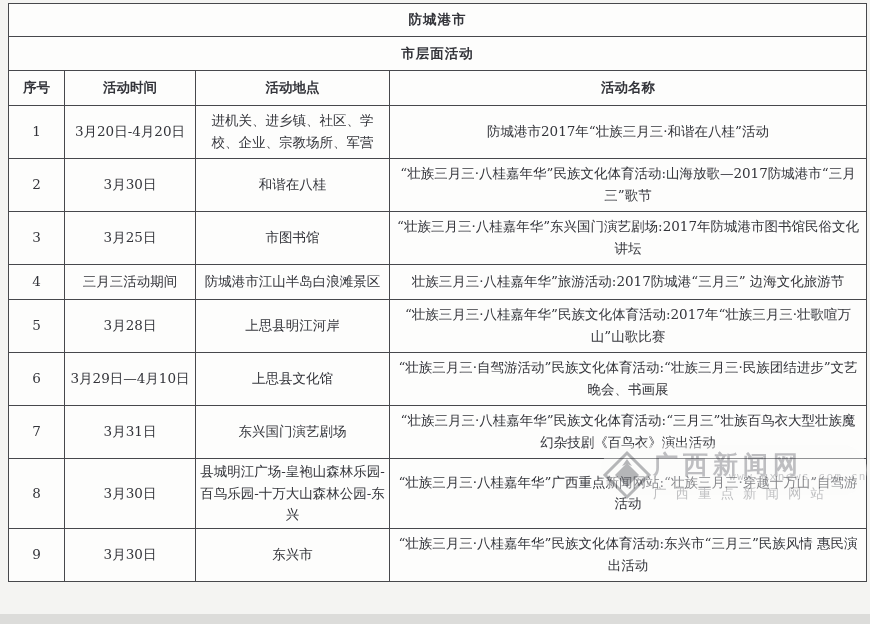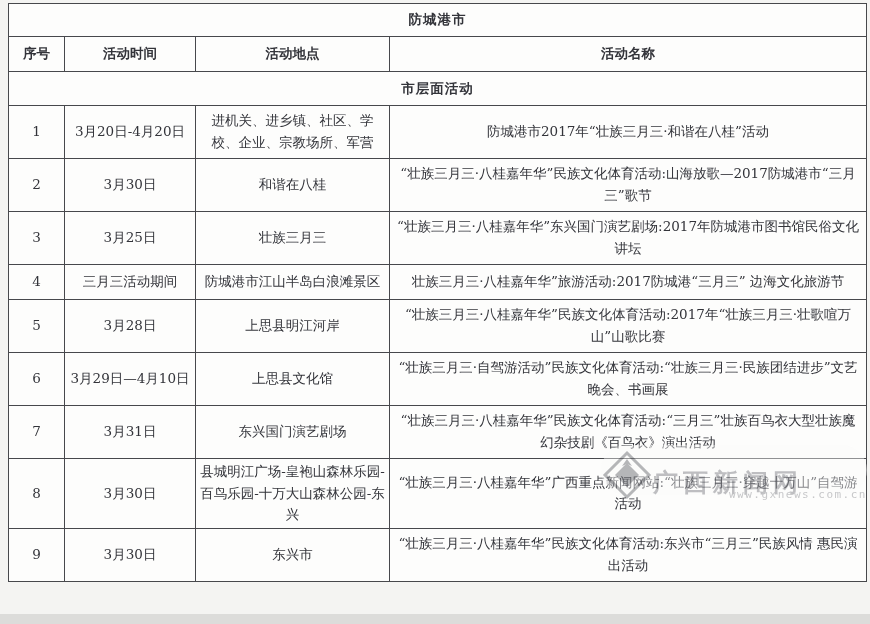--- a/index.html
+++ b/index.html
@@ -88,46 +88,46 @@
       <col style="width:56px">
         <col style="width:131px">
         <col style="width:194px">
         <col style="width:477px">
     </colgroup>
     <tbody>
       <tr>
         <td class="title-cell" colspan="4">防城港市</td>
       </tr>
       <tr>
+        <td class="section-cell" colspan="4">市层面活动</td>
+      </tr>
+
+      <tr>
         <th class="hdr">序号</th>
         <th class="hdr">活动时间</th>
         <th class="hdr">活动地点</th>
         <th class="hdr">活动名称</th>
-      </tr>
-
-      <tr>
-        <td class="section-cell" colspan="4">市层面活动</td>
       </tr>
 
       <tr class="r-tall">
         <td class="c-no">1</td>
         <td class="c-time">3月20日-4月20日</td>
         <td class="c-place">进机关、进乡镇、社区、学校、企业、宗教场所、军营</td>
         <td class="c-name">防城港市2017年“壮族三月三·和谐在八桂”活动</td>
       </tr>
       <tr class="r-tall">
         <td class="c-no">2</td>
         <td class="c-time">3月30日</td>
         <td class="c-place">和谐在八桂</td>
         <td class="c-name">“壮族三月三·八桂嘉年华”民族文化体育活动:山海放歌—2017防城港市“三月三”歌节</td>
       </tr>
       <tr class="r-tall">
         <td class="c-no">3</td>
         <td class="c-time">3月25日</td>
-        <td class="c-place">壮族三月三</td>
+        <td class="c-place">市图书馆</td>
         <td class="c-name">“壮族三月三·八桂嘉年华”东兴国门演艺剧场:2017年防城港市图书馆民俗文化讲坛</td>
       </tr>
       <tr class="r-short">
         <td class="c-no">4</td>
         <td class="c-time">三月三活动期间</td>
         <td class="c-place">防城港市江山半岛白浪滩景区</td>
         <td class="c-name">壮族三月三·八桂嘉年华”旅游活动:2017防城港“三月三” 边海文化旅游节</td>
       </tr>
 
 
@@ -171,17 +171,18 @@
         <g fill="none" stroke="currentColor" stroke-width="3">
           <path d="M26 4 L48 26 L26 48 L4 26 Z"></path>
           <path d="M26 14 L38 26 L26 38 L14 26 Z" fill="currentColor" stroke="none"></path>
         </g>
         <path d="M26 10 L31 17 L26 15 L21 17 Z" fill="currentColor"></path>
       </svg>
     </div>
     <div class="wm-text">
       <div class="wm-site">广西新闻网</div>
       <div class="wm-url">www.gxnews.com.cn</div>
+      <div class="wm-slogan">广西重点新闻网站</div>
     </div>
   </div>
 
   <div class="bottom-shade"></div>
 </div>
 
 </body></html>

